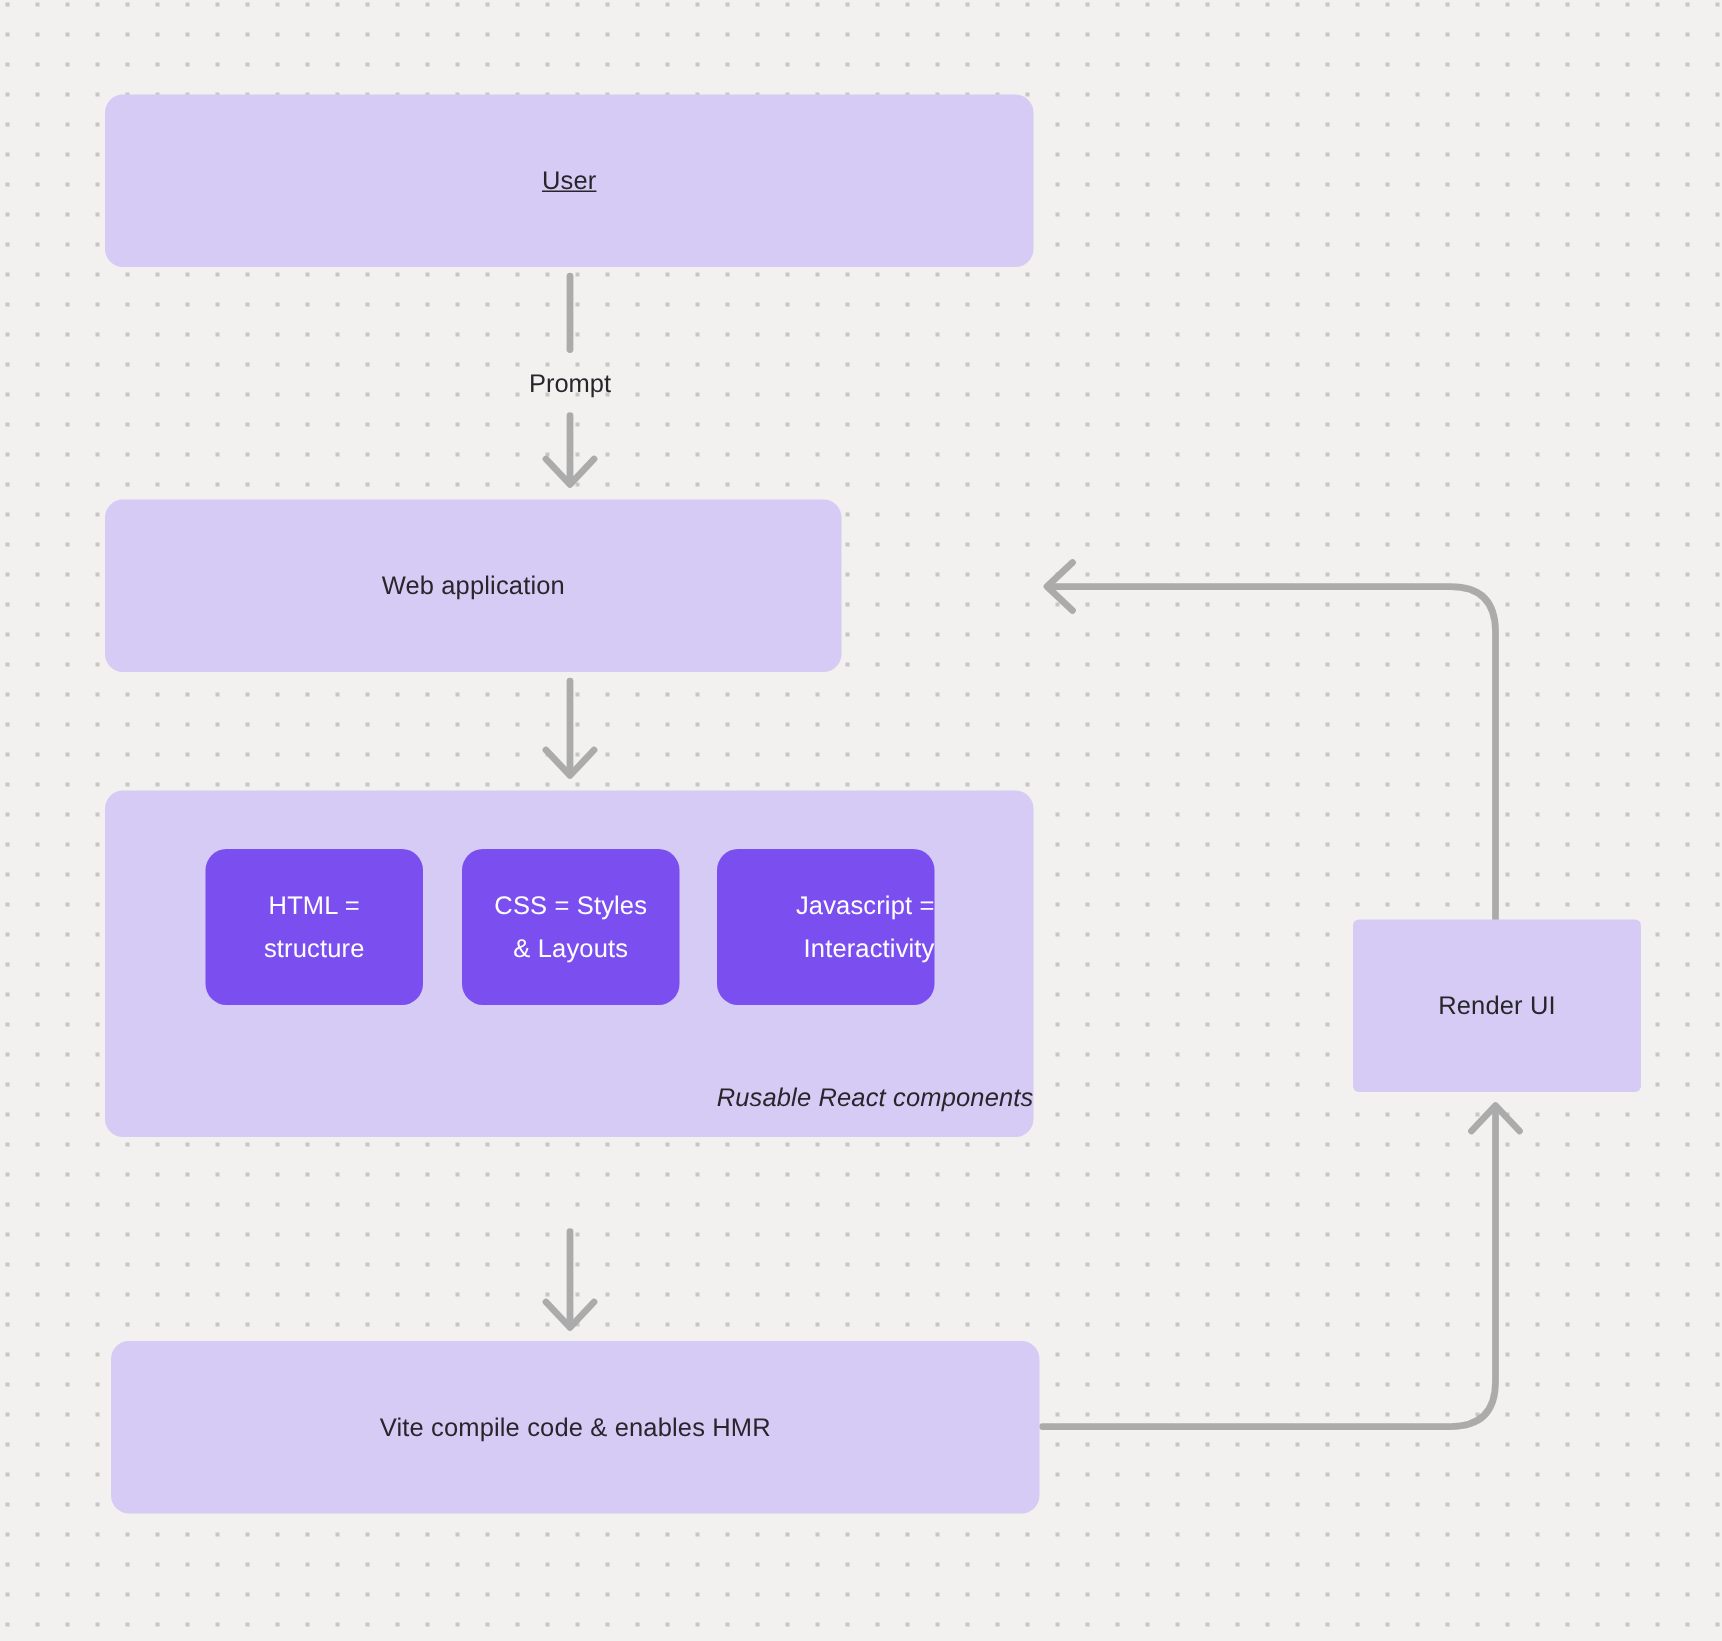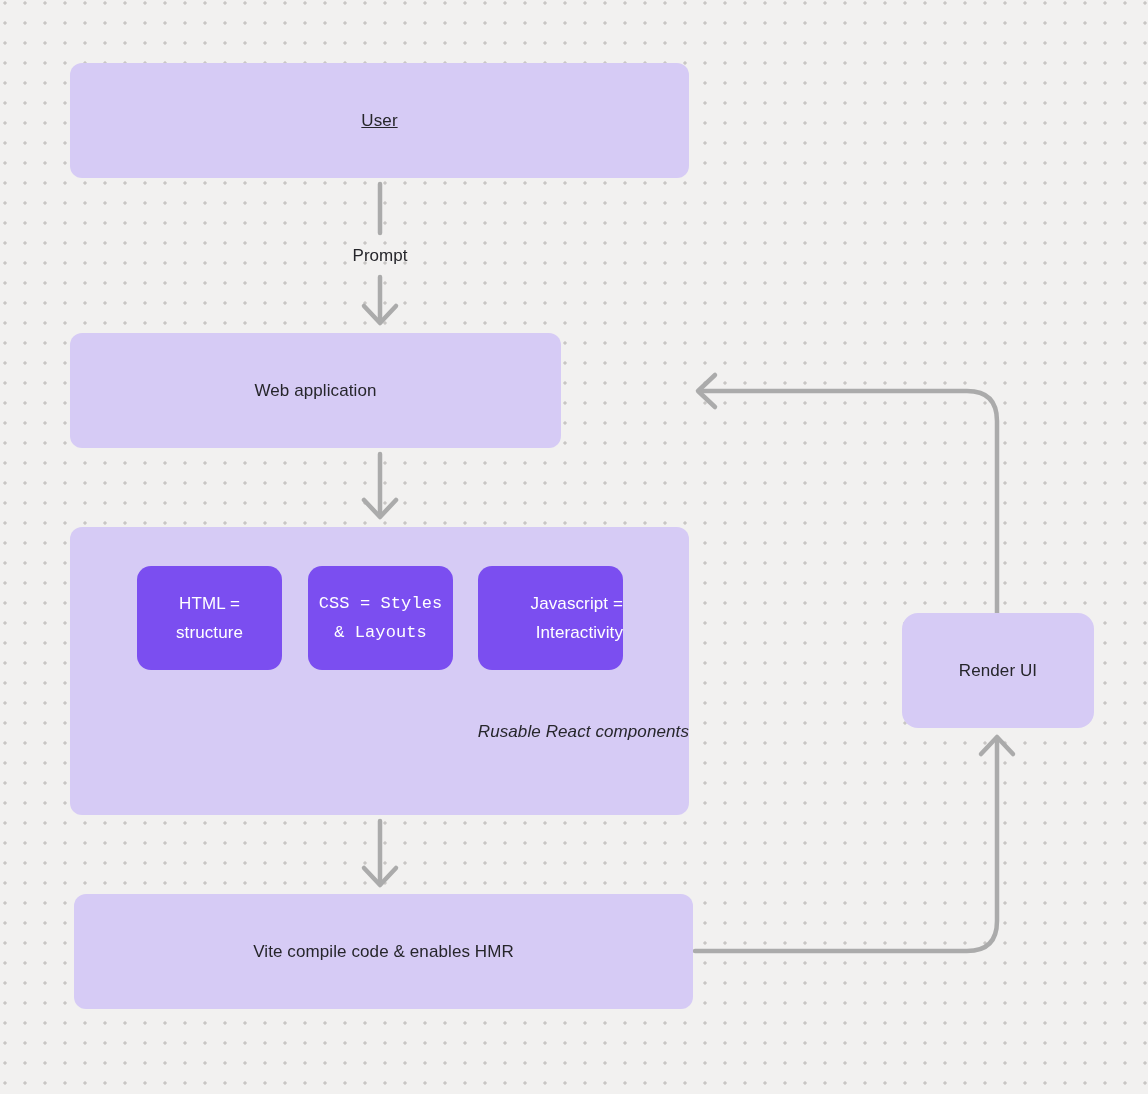--- a/index.html
+++ b/index.html
@@ -46,41 +46,41 @@
     border-radius: 12px;
     display: flex;
     align-items: center;
     justify-content: center;
     color: var(--text-dark);
     font-size: 17px;
     letter-spacing: 0.1px;
   }
   .node-user            { left: 70px;  top: 63px;  width: 619px; height: 115px; text-decoration: underline; }
   .node-web-application { left: 70px;  top: 333px; width: 491px; height: 115px; }
-  .node-group           { left: 70px;  top: 527px; width: 619px; height: 288px; justify-content: flex-start; padding-left: 48px; }
+  .node-group           { left: 70px;  top: 527px; width: 619px; height: 231px; justify-content: flex-start; padding-left: 48px; }
   .node-vite            { left: 74px;  top: 894px; width: 619px; height: 115px; }
-  .node-render-ui       { left: 902px; top: 613px; width: 192px; height: 115px; border-radius: 16px; }
+  .node-render-ui       { left: 902px; top: 613px; width: 192px; height: 115px; border-radius: 4px; }
   .chip {
     position: absolute;
     top: 39px;
     width: 145px;
     height: 104px;
     background: var(--chip-fill);
     border-radius: 14px;
     display: flex;
     flex-direction: column;
     align-items: center;
     justify-content: center;
     color: var(--text-light);
     font-size: 17px;
     line-height: 29px;
     text-align: center;
   }
   .chip-html       { left: 67px; }
-  .chip-css        { left: 238px; font-family: Liberation Mono, monospace; }
+  .chip-css        { left: 238px; }
   .chip-javascript { left: 408px; align-items: flex-end; }
   .group-caption {
     position: absolute;
     left: 0;
     top: 190px;
     width: 100%;
     text-align: right;
     font-size: 17px;
     line-height: 30px;
     color: var(--text-dark);

